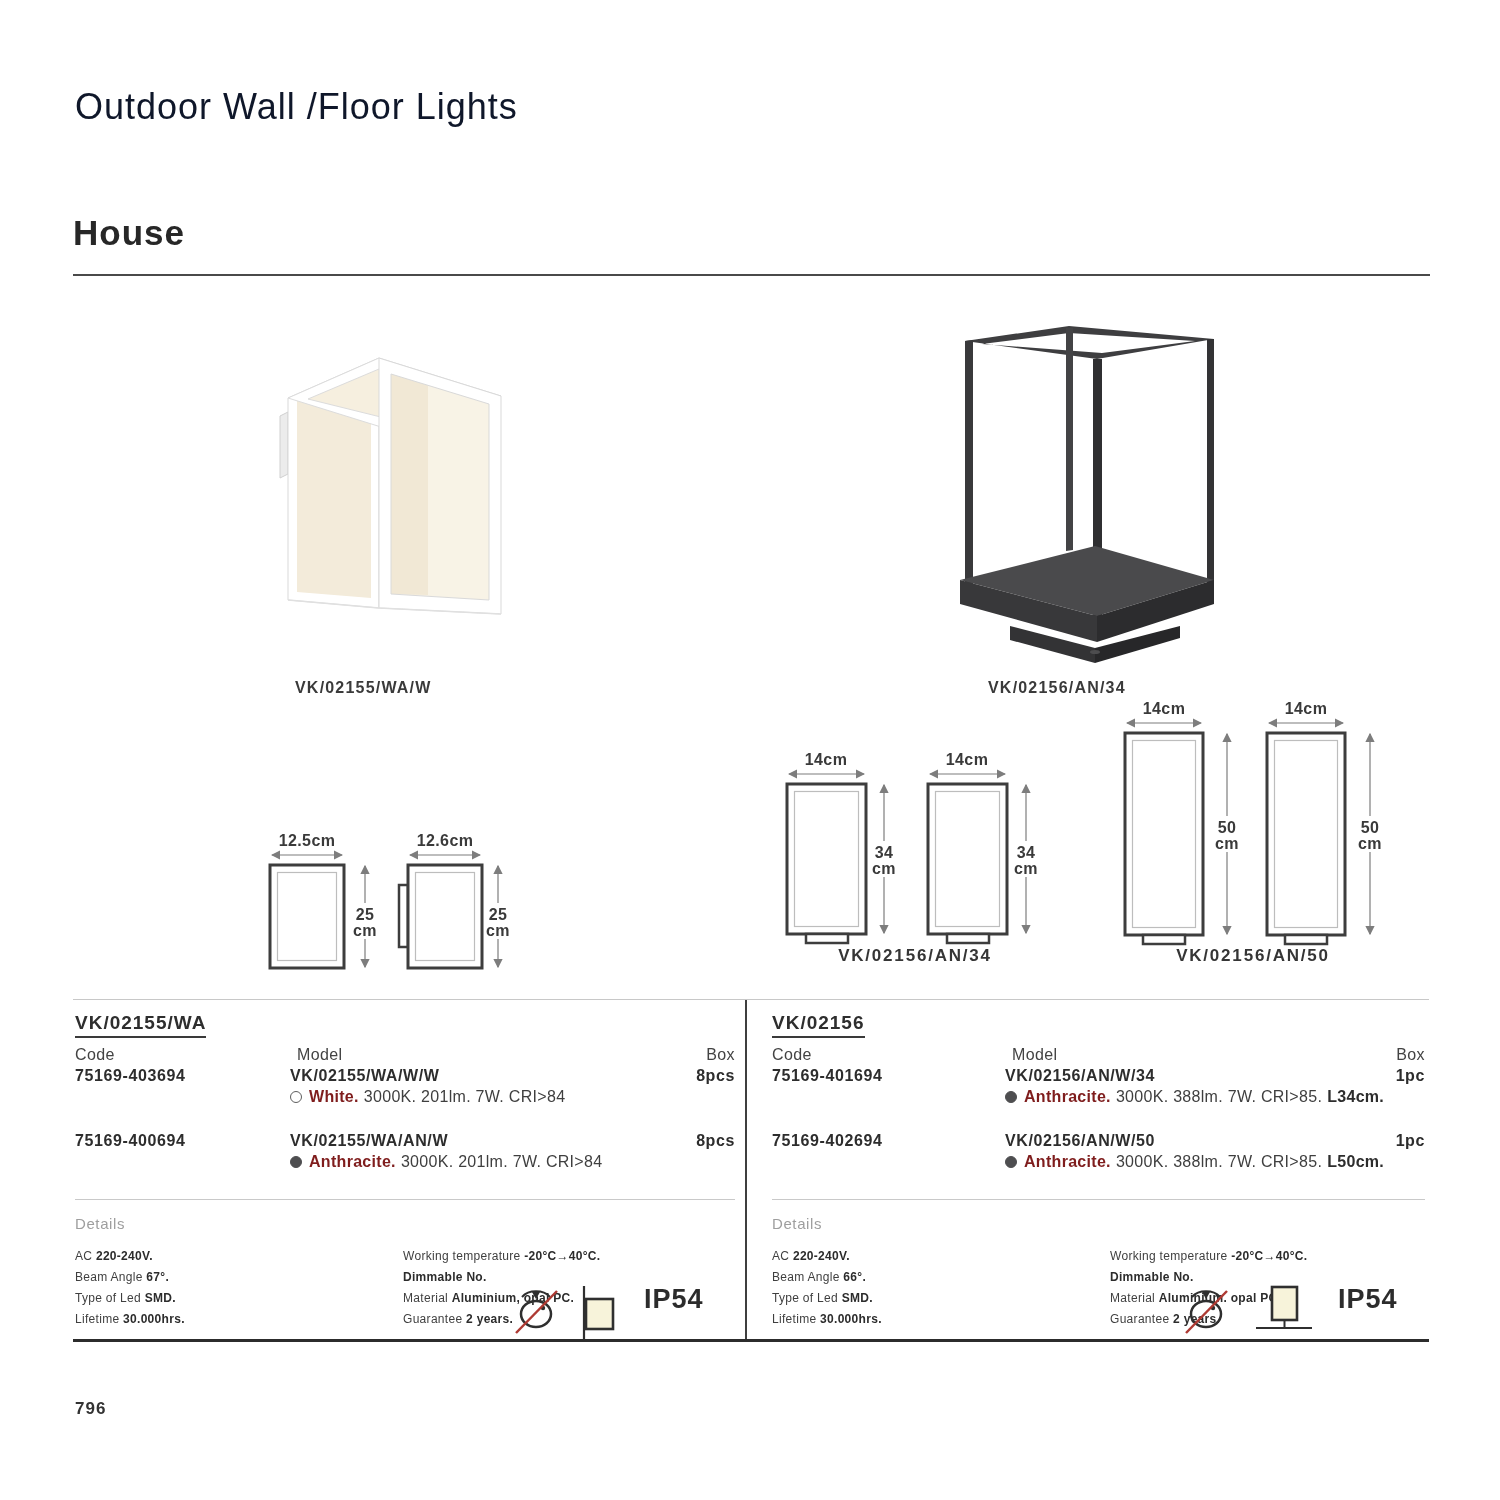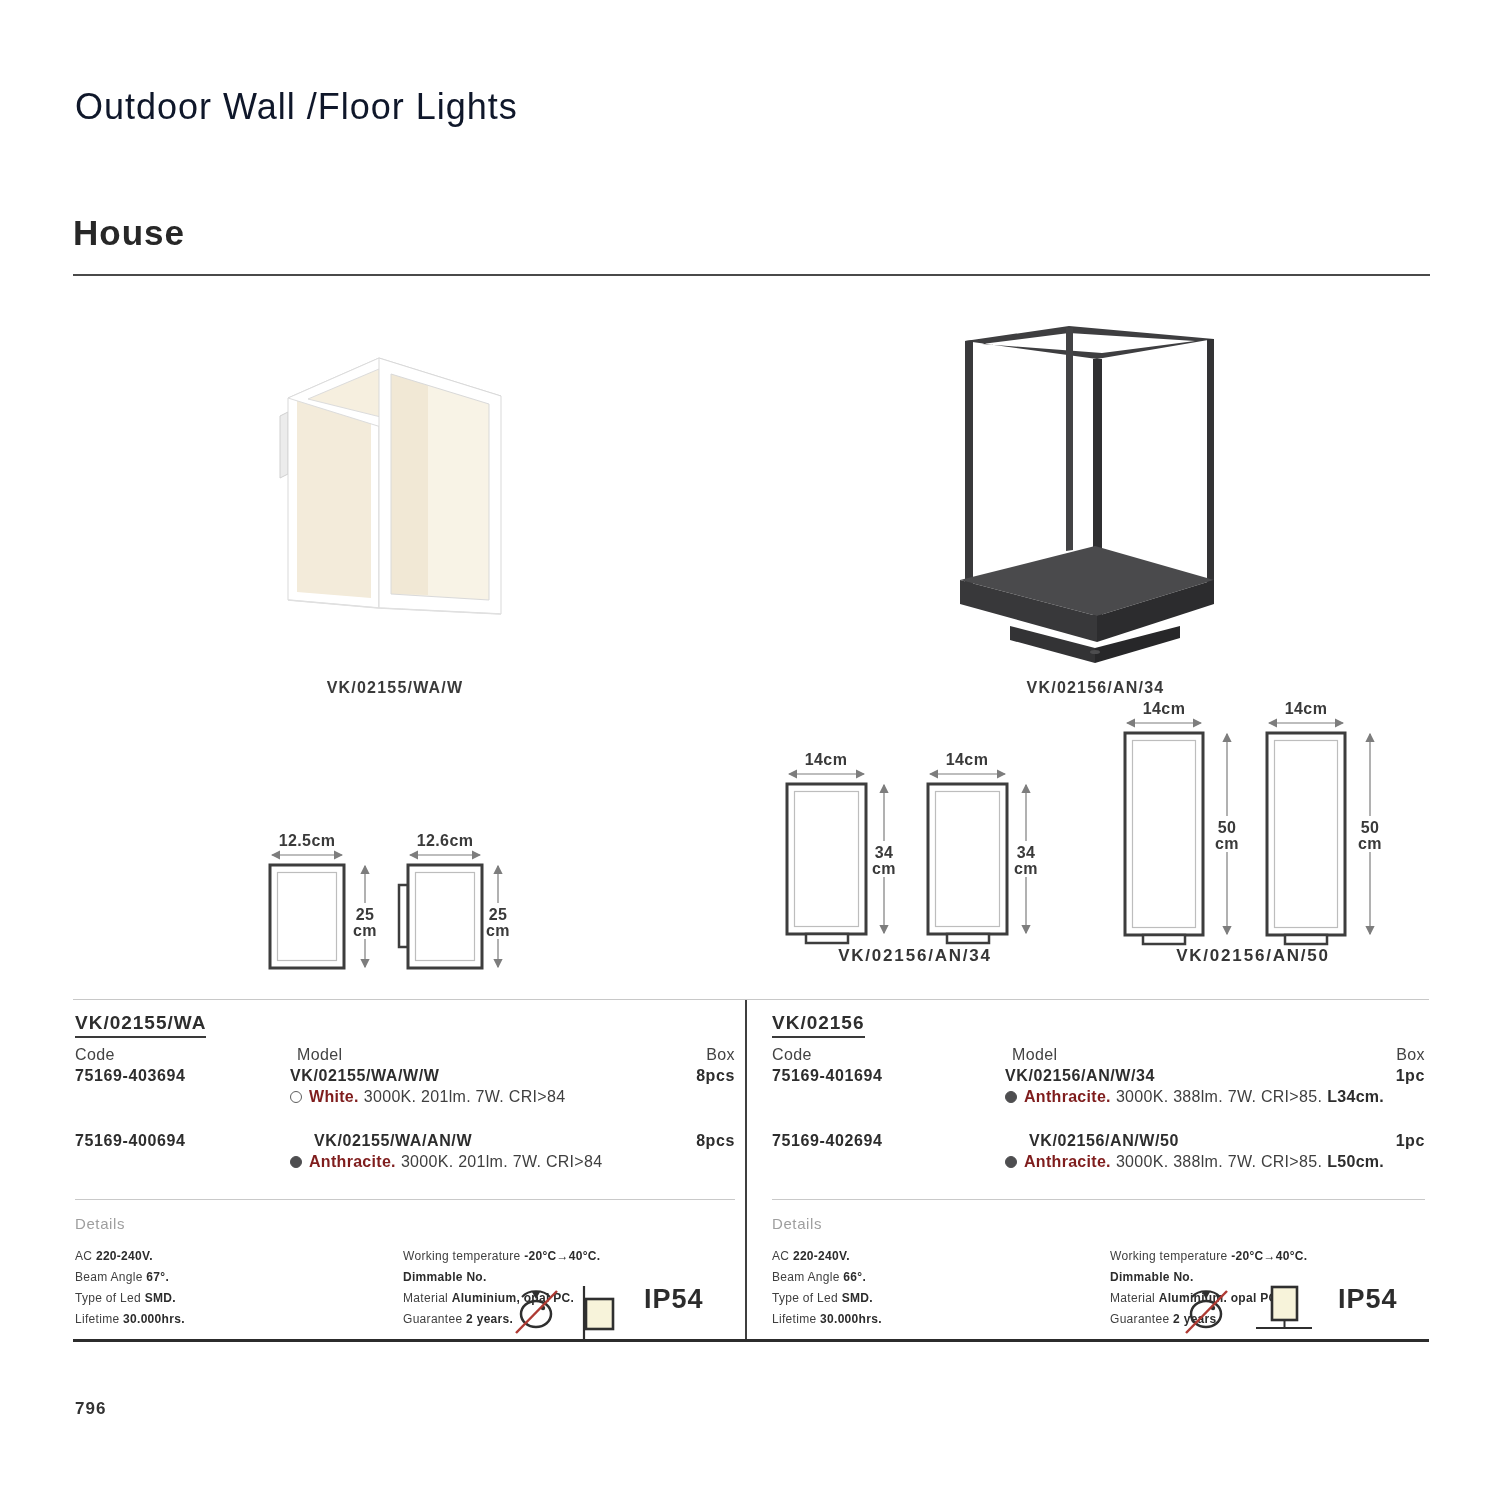--- a/index.html
+++ b/index.html
@@ -8,40 +8,40 @@
     position:relative; width:1500px; height:1500px; background:#ffffff;
     font-family:"Liberation Sans","DejaVu Sans",sans-serif; color:#3c3c3c;
     overflow:hidden;
   }
   .abs { position:absolute; }
 
   .category { left:75px; top:86px; font-size:36px; letter-spacing:1px; color:#0f172a;text-align:right; }
   .title    { left:73px; top:213px; font-size:35px; font-weight:bold; letter-spacing:1px; color:#272727; }
   .title-rule { left:73px; top:274px; width:1357px; height:2px; background:#4a4a4a; }
 
-  .photo-label { font-size:16px; font-weight:600; letter-spacing:1.2px; color:#3a3a3a; text-align:center; }
+  .photo-label { font-size:16px; font-weight:600; letter-spacing:1.2px; color:#3a3a3a; }
   .dia-label   { font-size:17px; font-weight:600; letter-spacing:1.8px; color:#353535; text-align:center; }
 
   .dimtxt { font-size:16px; font-weight:600; fill:#3a3a3a; letter-spacing:.4px; text-anchor:middle;
             font-family:"Liberation Sans","DejaVu Sans",sans-serif; }
 
   .section-top-rule { left:73px; top:999px;  width:1356px; height:1px; background:#c8c8c8; }
   .section-divider  { left:745px; top:1000px; width:2px;  height:340px; background:#3f3f3f; }
   .bottom-rule      { left:73px; top:1339px; width:1356px; height:3px; background:#2c2c2c; }
 
   .col { width:660px; --codew:215px; --d2x:328px; }
   .col.right { width:653px; --codew:233px; --d2x:338px; }
 
   .col-heading { display:inline-block; font-size:19px; font-weight:bold; letter-spacing:1px;
                  color:#2e2e2e; border-bottom:2px solid #3a3a3a; padding-bottom:2px;margin-top:8px; }
   .t-head { margin-top:8px; display:grid; grid-template-columns:var(--codew) 1fr 90px;
             font-size:16px; color:#434343; letter-spacing:.4px;gap:7px; }
   .t-row  { margin-top:3px; display:grid; grid-template-columns:var(--codew) 1fr 90px;
             font-size:16px; font-weight:bold; color:#2d2d2d; letter-spacing:.6px; }
-  .t-row.second { margin-top:26px;gap:24px; }
+  .t-row.second { margin-top:26px; }
   .cell-box { text-align:right; }
   .t-spec { margin-left:var(--codew); margin-top:3px; font-size:16px; color:#3f3f3f; letter-spacing:.3px; }
   .spec-color { margin-right:5px; color:#7f1d1d; }
   .spec-tail  { margin-left:5px; color:#2d2d2d; }
   .swatch { display:inline-block; width:12px; height:12px; border-radius:50%;
             margin-right:7px; vertical-align:-1px; }
   .swatch.open   { background:#ffffff; border:1.6px solid #5e5e5e; }
   .swatch.filled { background:#4e4e50; border:1.6px solid #4e4e50; }
 
   .sep { margin-top:28px; border-top:1px solid #c9c9c9; width:100%; }

